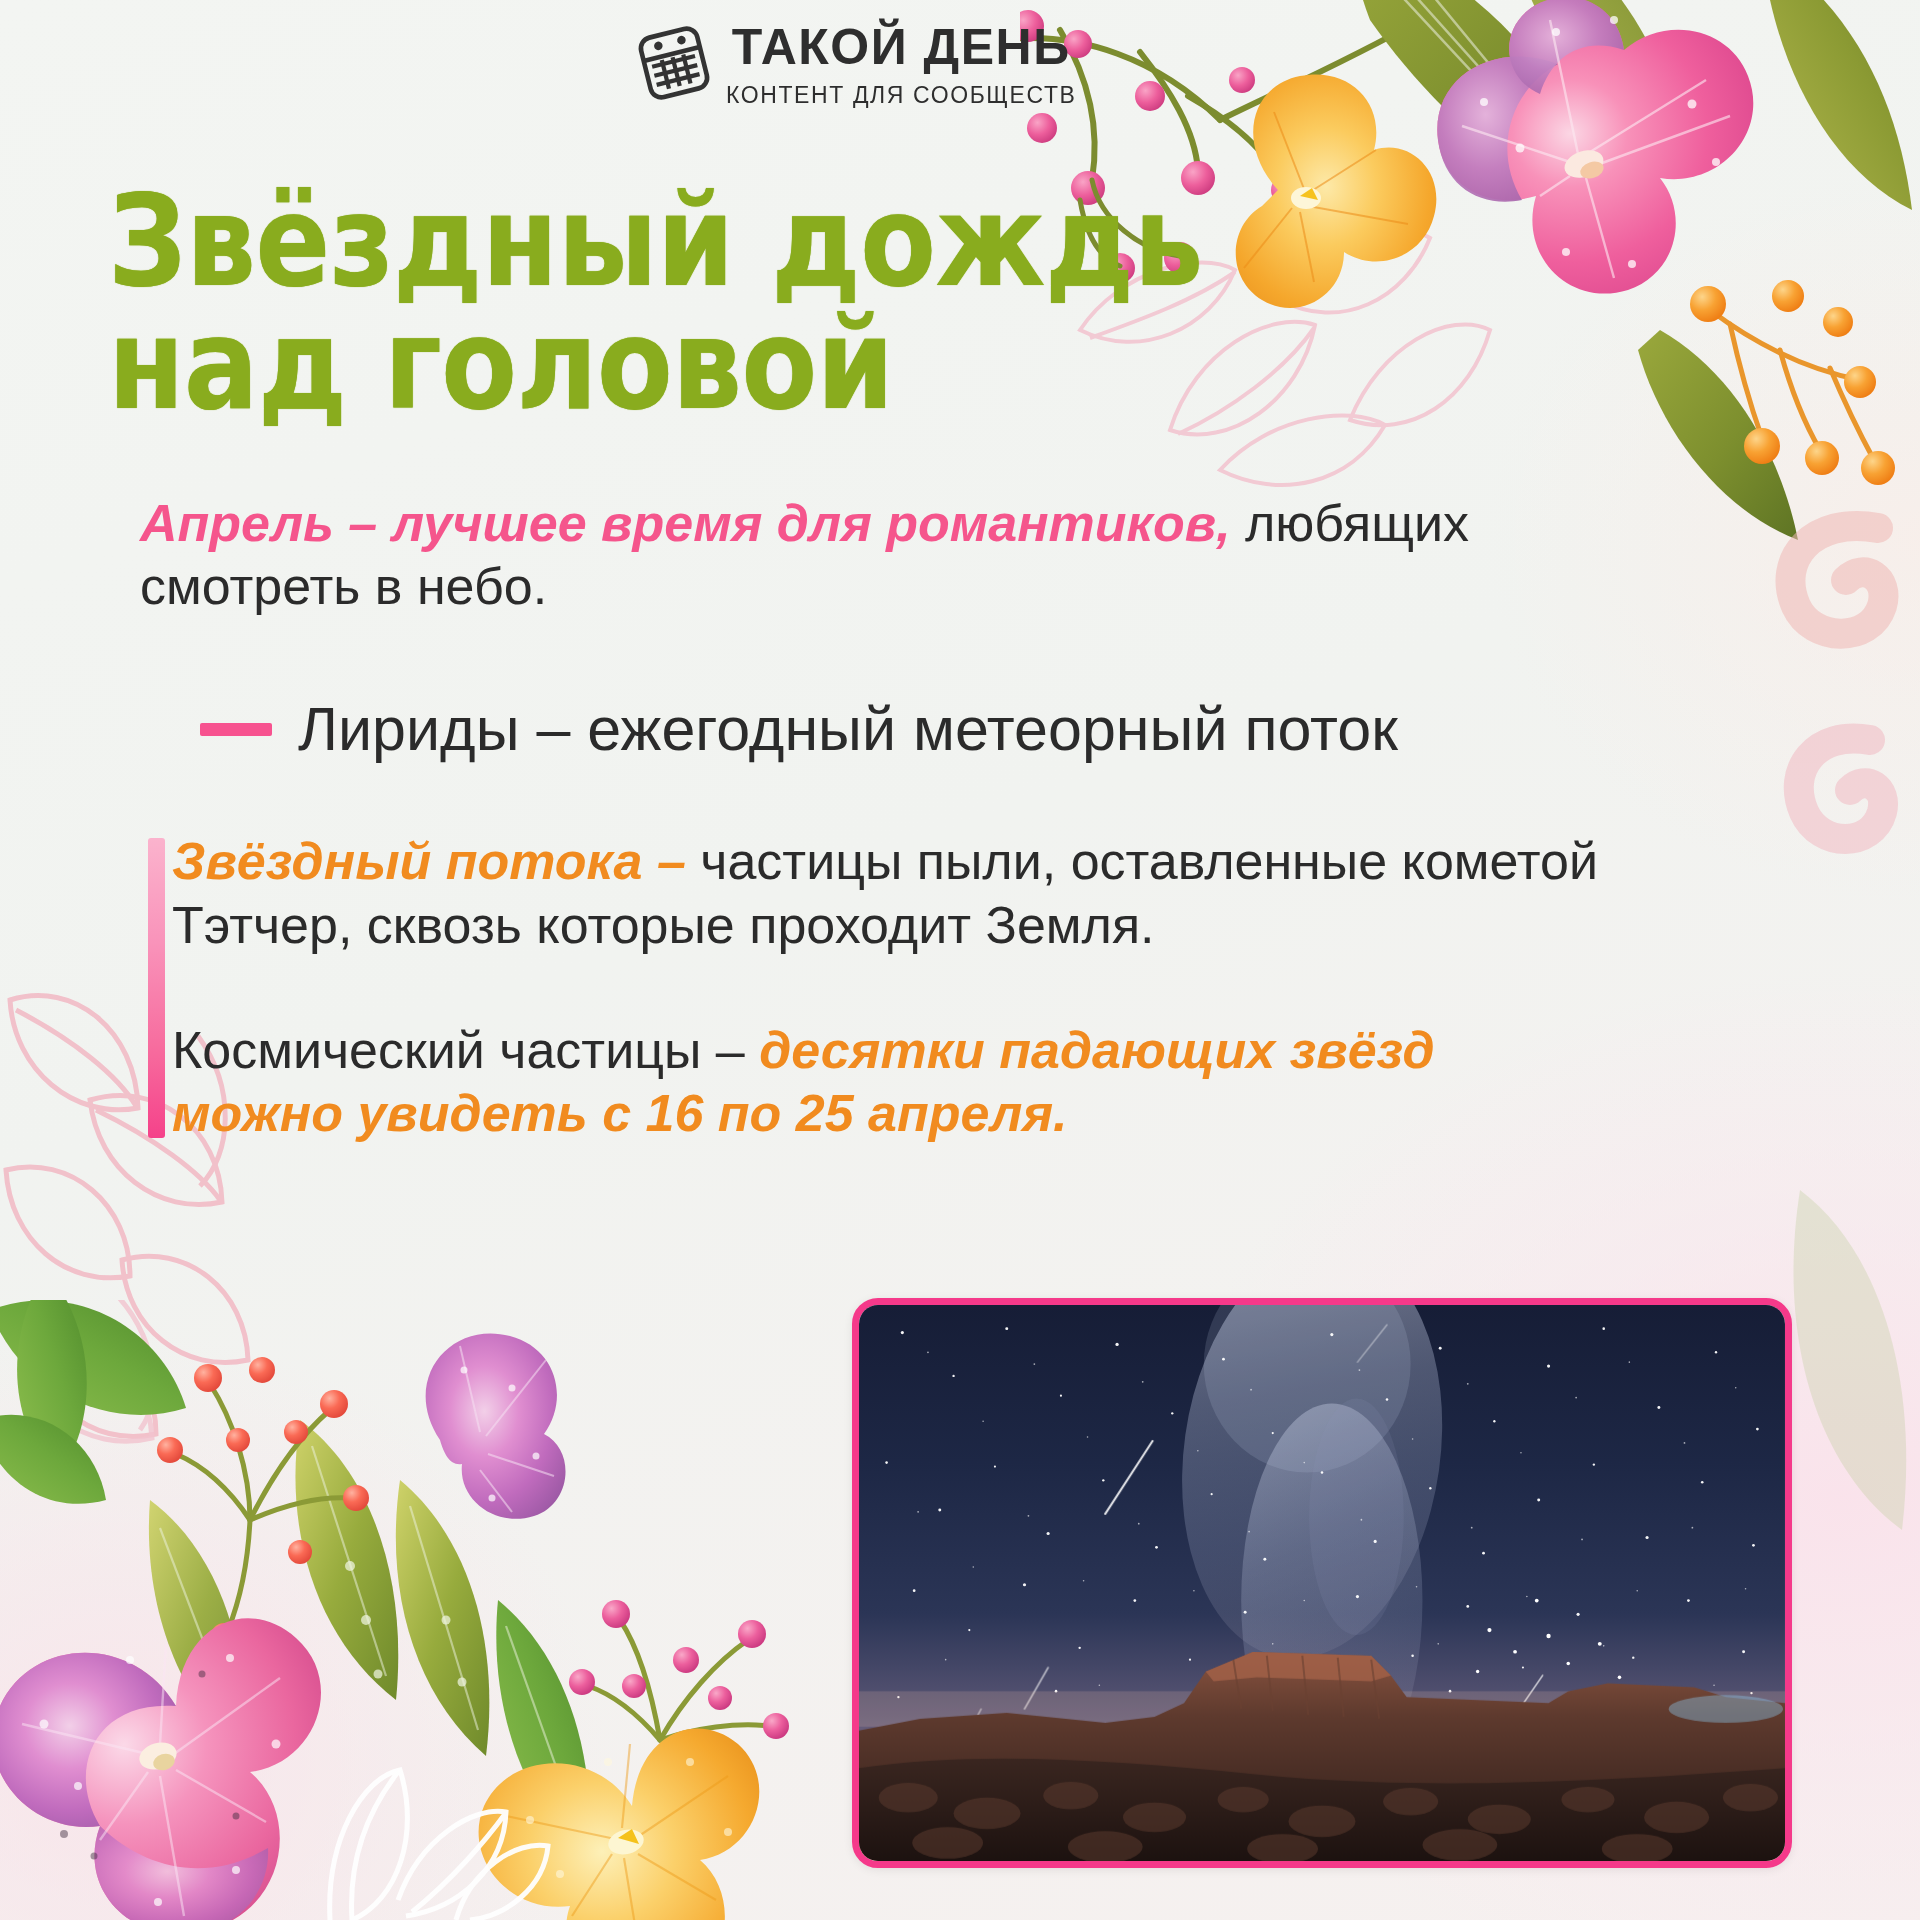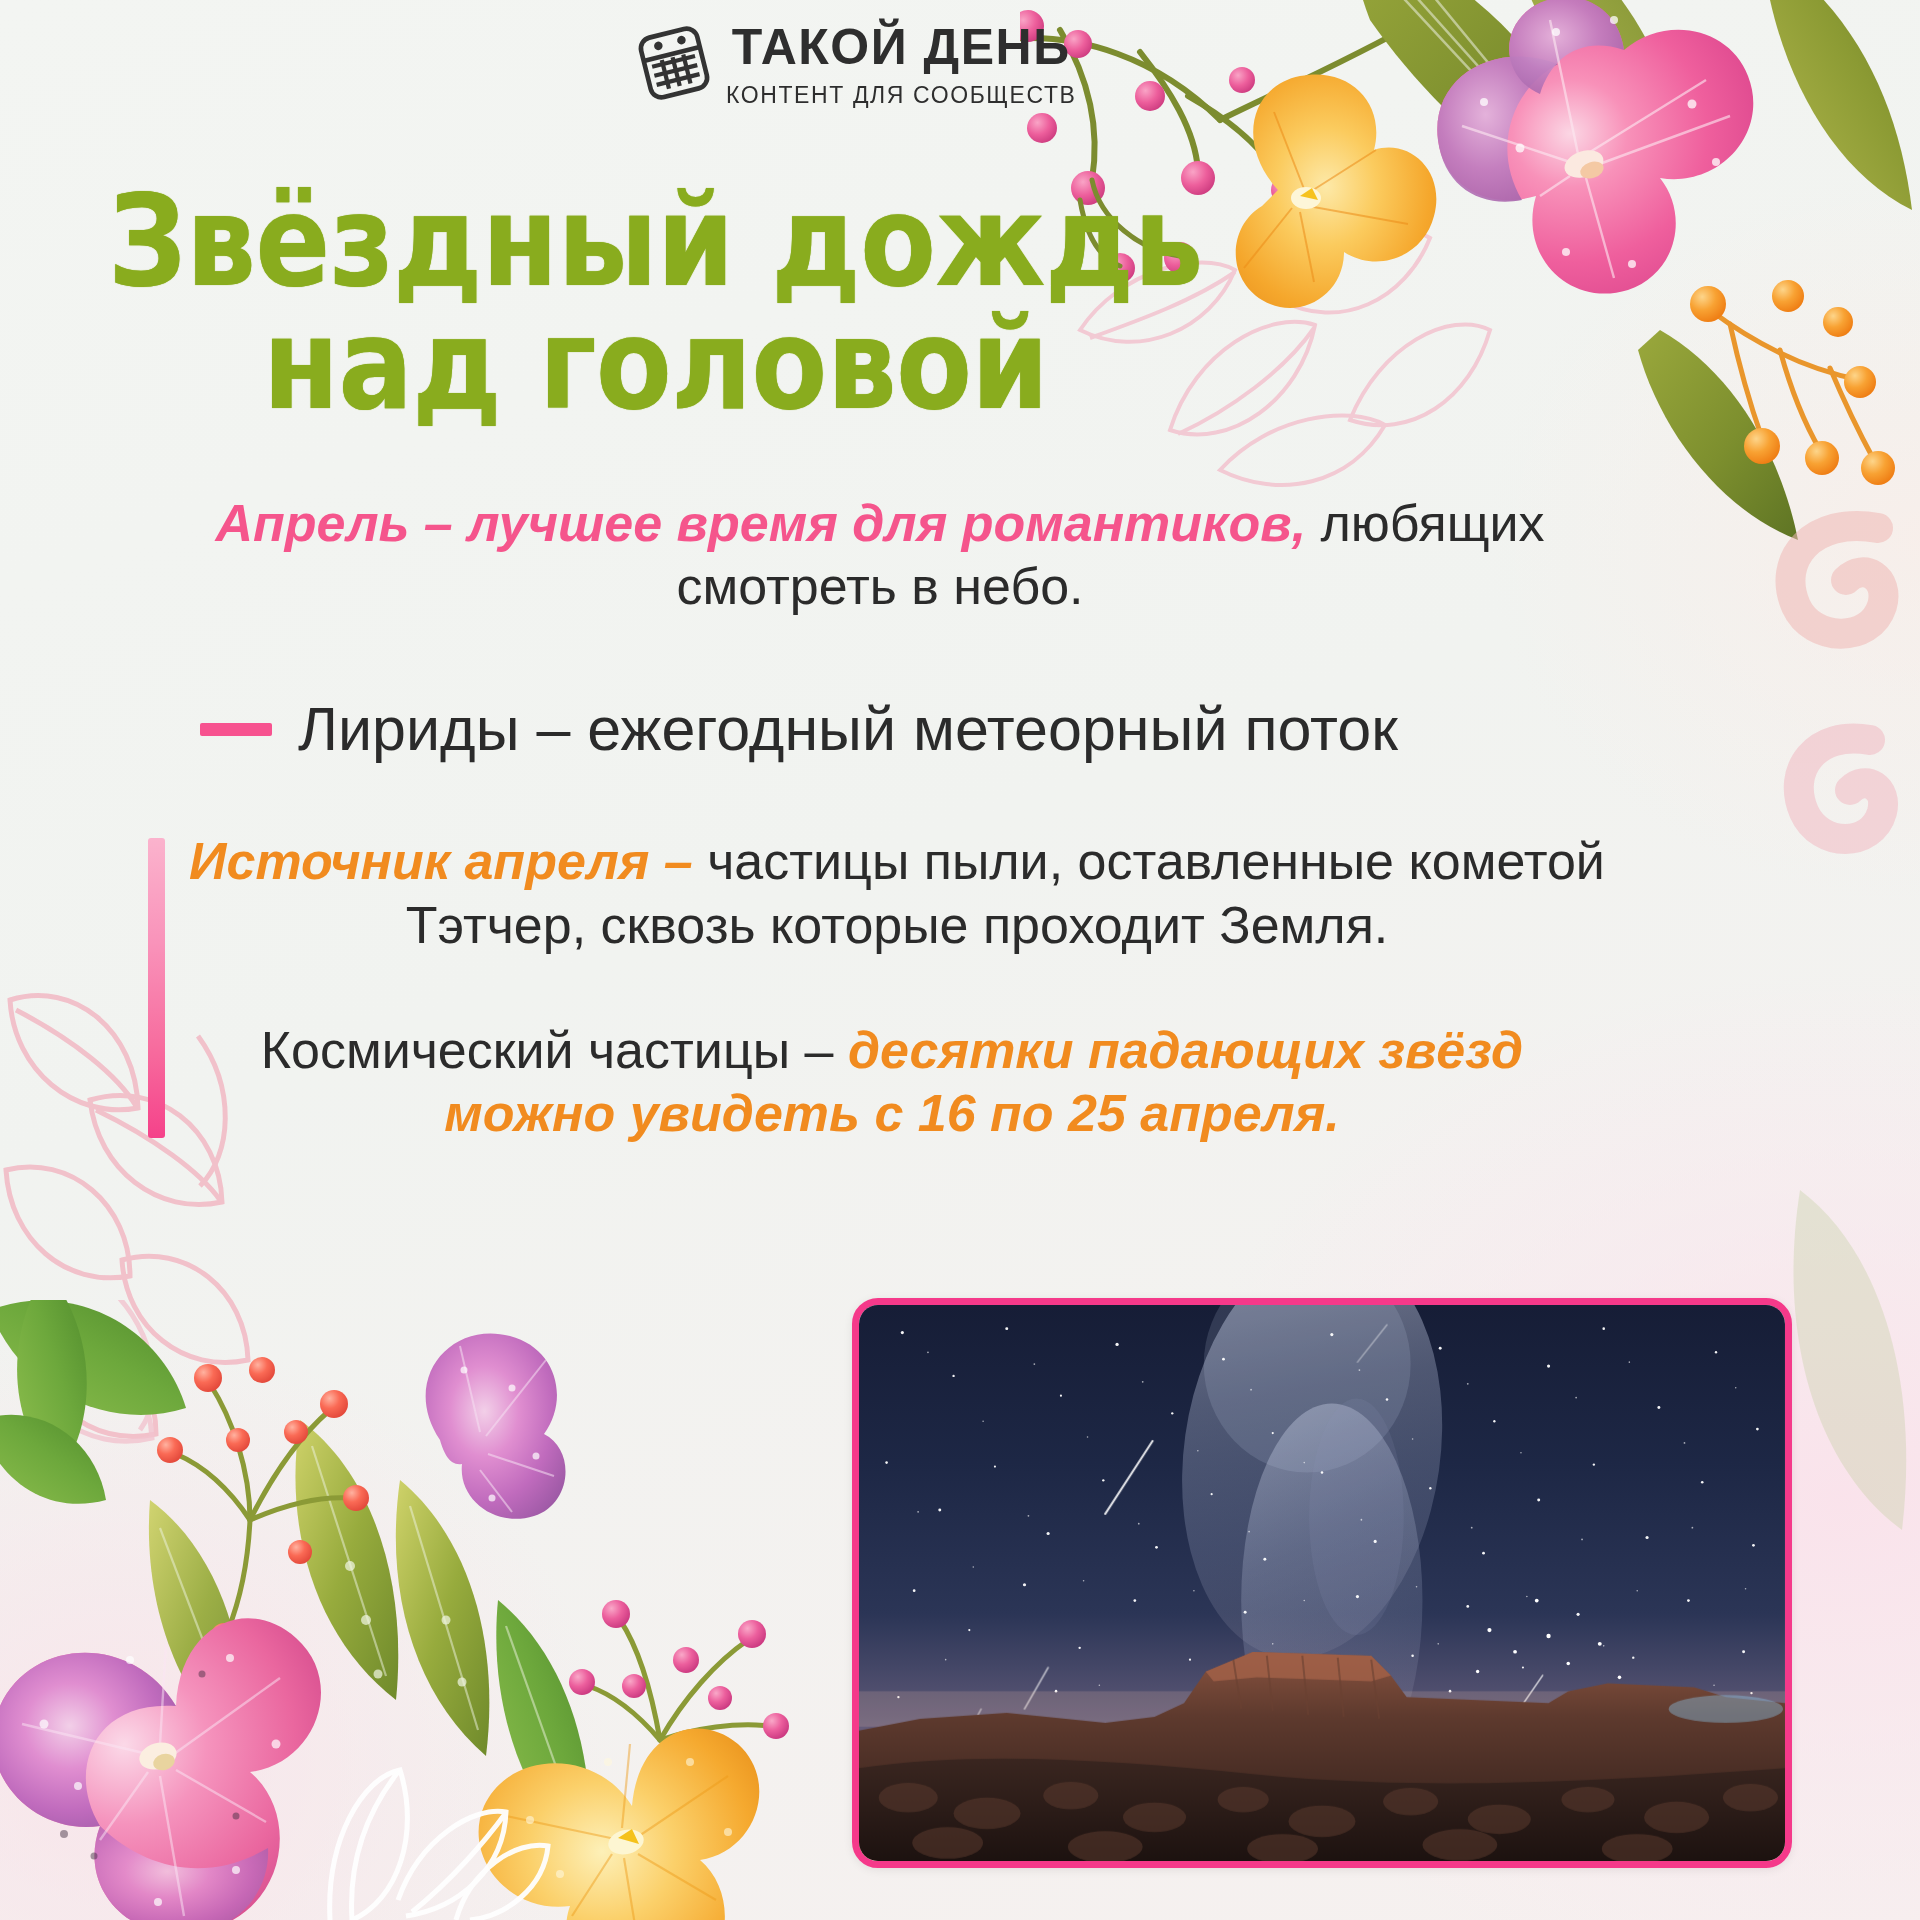--- a/index.html
+++ b/index.html
@@ -15,21 +15,20 @@
   
   #poster {
     position:absolute; inset:0;
     width:1920px; height:1920px;
     background:
       radial-gradient(ellipse 900px 700px at 96% 78%, rgba(250,226,235,.95) 0%, rgba(250,230,238,.45) 45%, rgba(242,244,241,0) 75%),
       radial-gradient(ellipse 700px 620px at 6% 92%, rgba(250,225,233,.75) 0%, rgba(242,244,241,0) 70%),
       radial-gradient(ellipse 620px 520px at 100% 28%, rgba(252,235,230,.55) 0%, rgba(242,244,241,0) 70%),
       linear-gradient(160deg,#f3f5f2 0%, #f1f3f0 45%, #f6f0ef 100%);
     overflow:hidden;
-    text-align:center;
   }
   .deco { position:absolute; pointer-events:none; }
 
   
   #logo-block {
     position:absolute; left:640px; top:22px;
     display:flex; align-items:flex-start; gap:18px; z-index:40;
   }
   #cal-icon { width:68px; height:70px; transform:rotate(-14deg); margin-top:6px; }
   #logo-text { display:flex; flex-direction:column; align-items:center; }
@@ -486,21 +485,21 @@
     <p class="para" id="para-lead"><span class="pink">Апрель – лучшее время для романтиков,</span><span> любящих смотреть в небо.</span></p>
 
     <div id="bullet-row">
       <span id="bullet-dash"></span>
       <span id="bullet-text"><span class="orange">Лириды –</span><span> ежегодный метеорный поток</span></span>
     </div>
 
     <div id="quote-block">
       <span id="quote-bar"></span>
 
-      <p class="para" id="para-source"><span class="orange">Источник апреля –</span><span> частицы пыли, оставленные кометой Тэтчер, сквозь которые проходит Земля.</span></p>
+      <p class="para" id="para-source"><span class="orange">Звёздный потока –</span><span> частицы пыли, оставленные кометой Тэтчер, сквозь которые проходит Земля.</span></p>
 
       <p class="para" id="para-greeting"><span>Космический частицы – </span><span class="orange">десятки падающих звёзд можно увидеть с 16 по 25 апреля.</span></p>
     </div>
   </div>
 
   <div id="photo-frame">
     <svg id="photo-sky" viewBox="0 0 940 570" preserveAspectRatio="none">
       <defs>
         <linearGradient id="skyGrad" x1="0" y1="0" x2="0" y2="1">
           <stop offset="0%" stop-color="#161d36"></stop>

